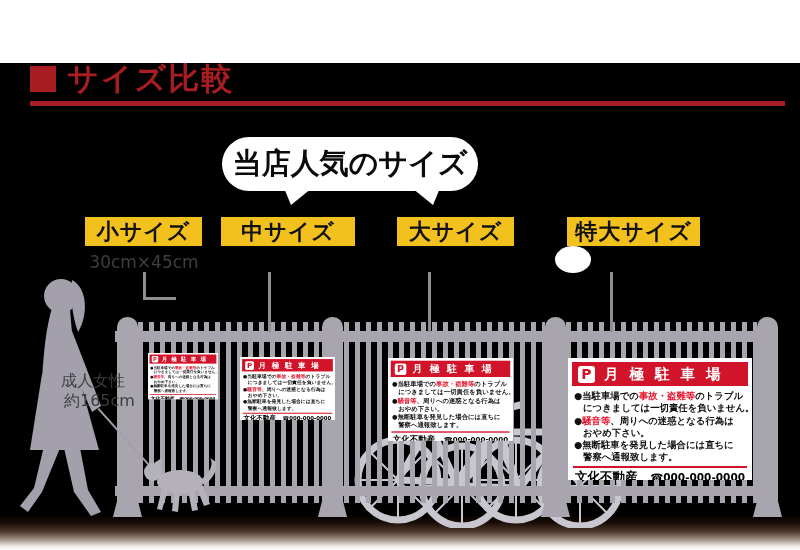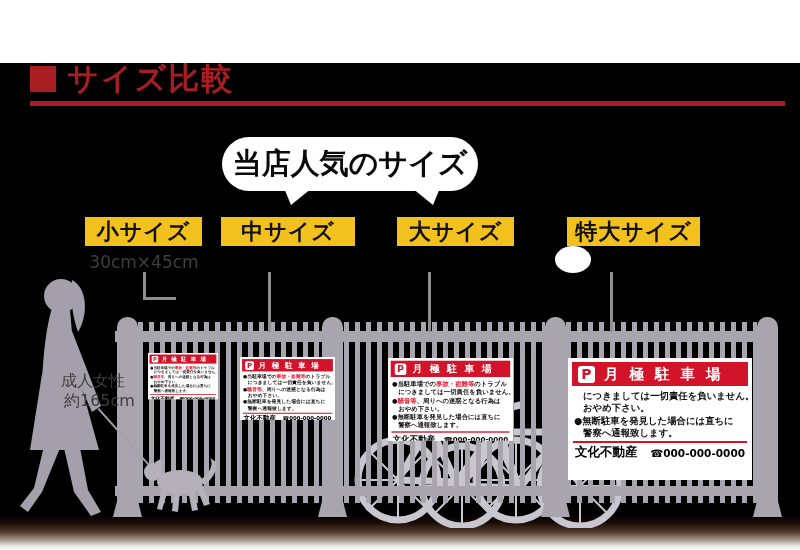--- a/index.html
+++ b/index.html
@@ -213,21 +213,23 @@
     </div>
   </div>
 </div>
   <div class="sign-slot slot-xl">
   <div class="sign">
     <div class="sign-head">
       <span class="p-badge">P</span>
       <span class="sign-title">月極駐車場</span>
     </div>
     <div class="sign-body">
-      <div class="sl ind">につきましては一切責任を負いません。</div>
+      <div class="sl"><span>●当駐車場での</span><span class="rd">事故・盗難等</span><span>のトラブル</span></div>
+      <div class="sl ind">につきましては一切責任を負いません。</div>
+      <div class="sl"><span>●</span><span class="rd">騒音等</span><span>、周りへの迷惑となる行為は</span></div>
       <div class="sl ind">おやめ下さい。</div>
       <div class="sl">●無断駐車を発見した場合には直ちに</div>
       <div class="sl ind">警察へ通報致します。</div>
     </div>
     <div class="sign-div"></div>
     <div class="sign-foot">
       <span class="company">文化不動産</span>
       <span class="phone">☎000-000-0000</span>
     </div>
   </div>

